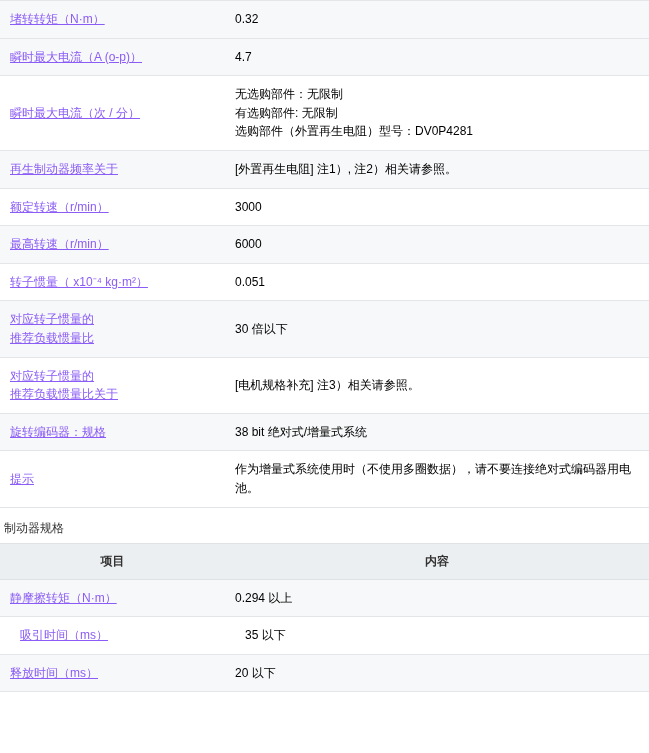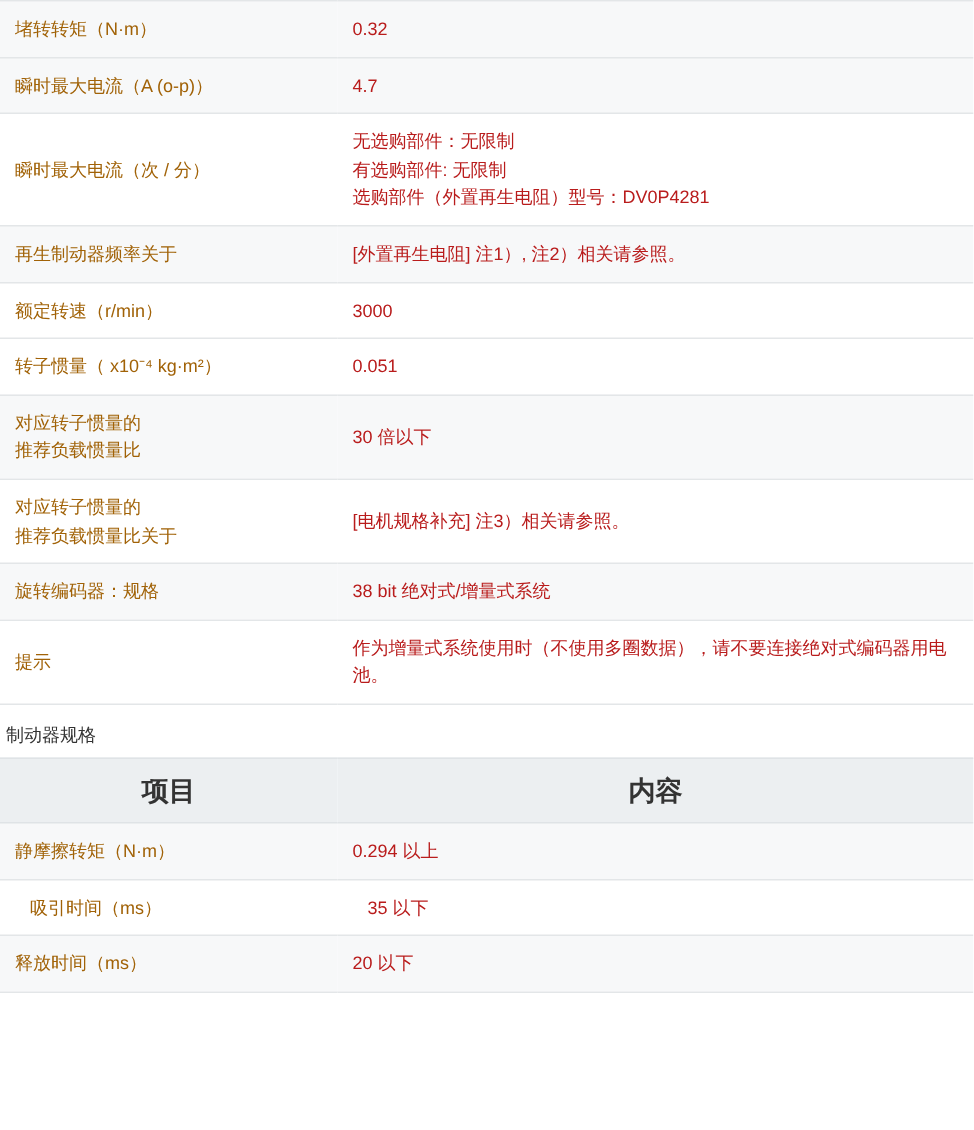--- a/index.html
+++ b/index.html
@@ -29,24 +29,25 @@
     border-bottom: 1px solid #e3e6e8;
     padding: 9px 10px 9px 10px;
     vertical-align: middle;
     line-height: 1.55;
     font-weight: normal;
     text-align: left;
   }
   table.spec col.c1 { width: 225px; }
   table.spec col.c2 { width: 424px; }
   .item-cell {
-    color: #a16207;
+    color: #8b5cf6;
+    text-decoration: underline;
   }
   .value-cell {
-    color: #b91c1c;
+    color: #000000;
     margin-top: 28px;
   }
   tr.zebra td {
     background: #f7f8f9;
   }
   tr.plain td {
     background: #ffffff;
   }
   .section-title {
     font-size: 12px;
@@ -62,21 +63,21 @@
   table.brake col.c1 { width: 225px; }
   table.brake col.c2 { width: 424px; }
   table.brake th {
     background: #eceff1;
     text-align: center;
     font-weight: bold;
     color: #333333;
     border-top: 1px solid #dfe3e6;
     border-bottom: 1px solid #dfe3e6;
     padding: 9px 10px;
-    font-size: 18px;
+    font-size: 12px;
   }
   table.brake td {
     border-top: 1px solid #e3e6e8;
     border-bottom: 1px solid #e3e6e8;
     padding: 9px 10px;
     vertical-align: middle;
     line-height: 1.55;
   }
   table.brake tr.zebra td { background: #f7f8f9; }
   table.brake tr.plain td { background: #ffffff; padding-left: 20px; }
@@ -107,20 +108,24 @@
 有选购部件: 无限制
 选购部件（外置再生电阻）型号：DV0P4281</td>
       </tr>
       <tr class="zebra">
         <td class="item-cell multiline">再生制动器频率关于</td>
         <td class="value-cell multiline">[外置再生电阻] 注1）, 注2）相关请参照。</td>
       </tr>
       <tr class="plain">
         <td class="item-cell multiline">额定转速（r/min）</td>
         <td class="value-cell multiline">3000</td>
+      </tr>
+      <tr class="zebra">
+        <td class="item-cell multiline">最高转速（r/min）</td>
+        <td class="value-cell multiline">6000</td>
       </tr>
       <tr class="plain">
         <td class="item-cell multiline">转子惯量（ x10⁻⁴ kg·m²）</td>
         <td class="value-cell multiline">0.051</td>
       </tr>
       <tr class="zebra">
         <td class="item-cell multiline">对应转子惯量的
 推荐负载惯量比</td>
         <td class="value-cell multiline">30 倍以下</td>
       </tr>

